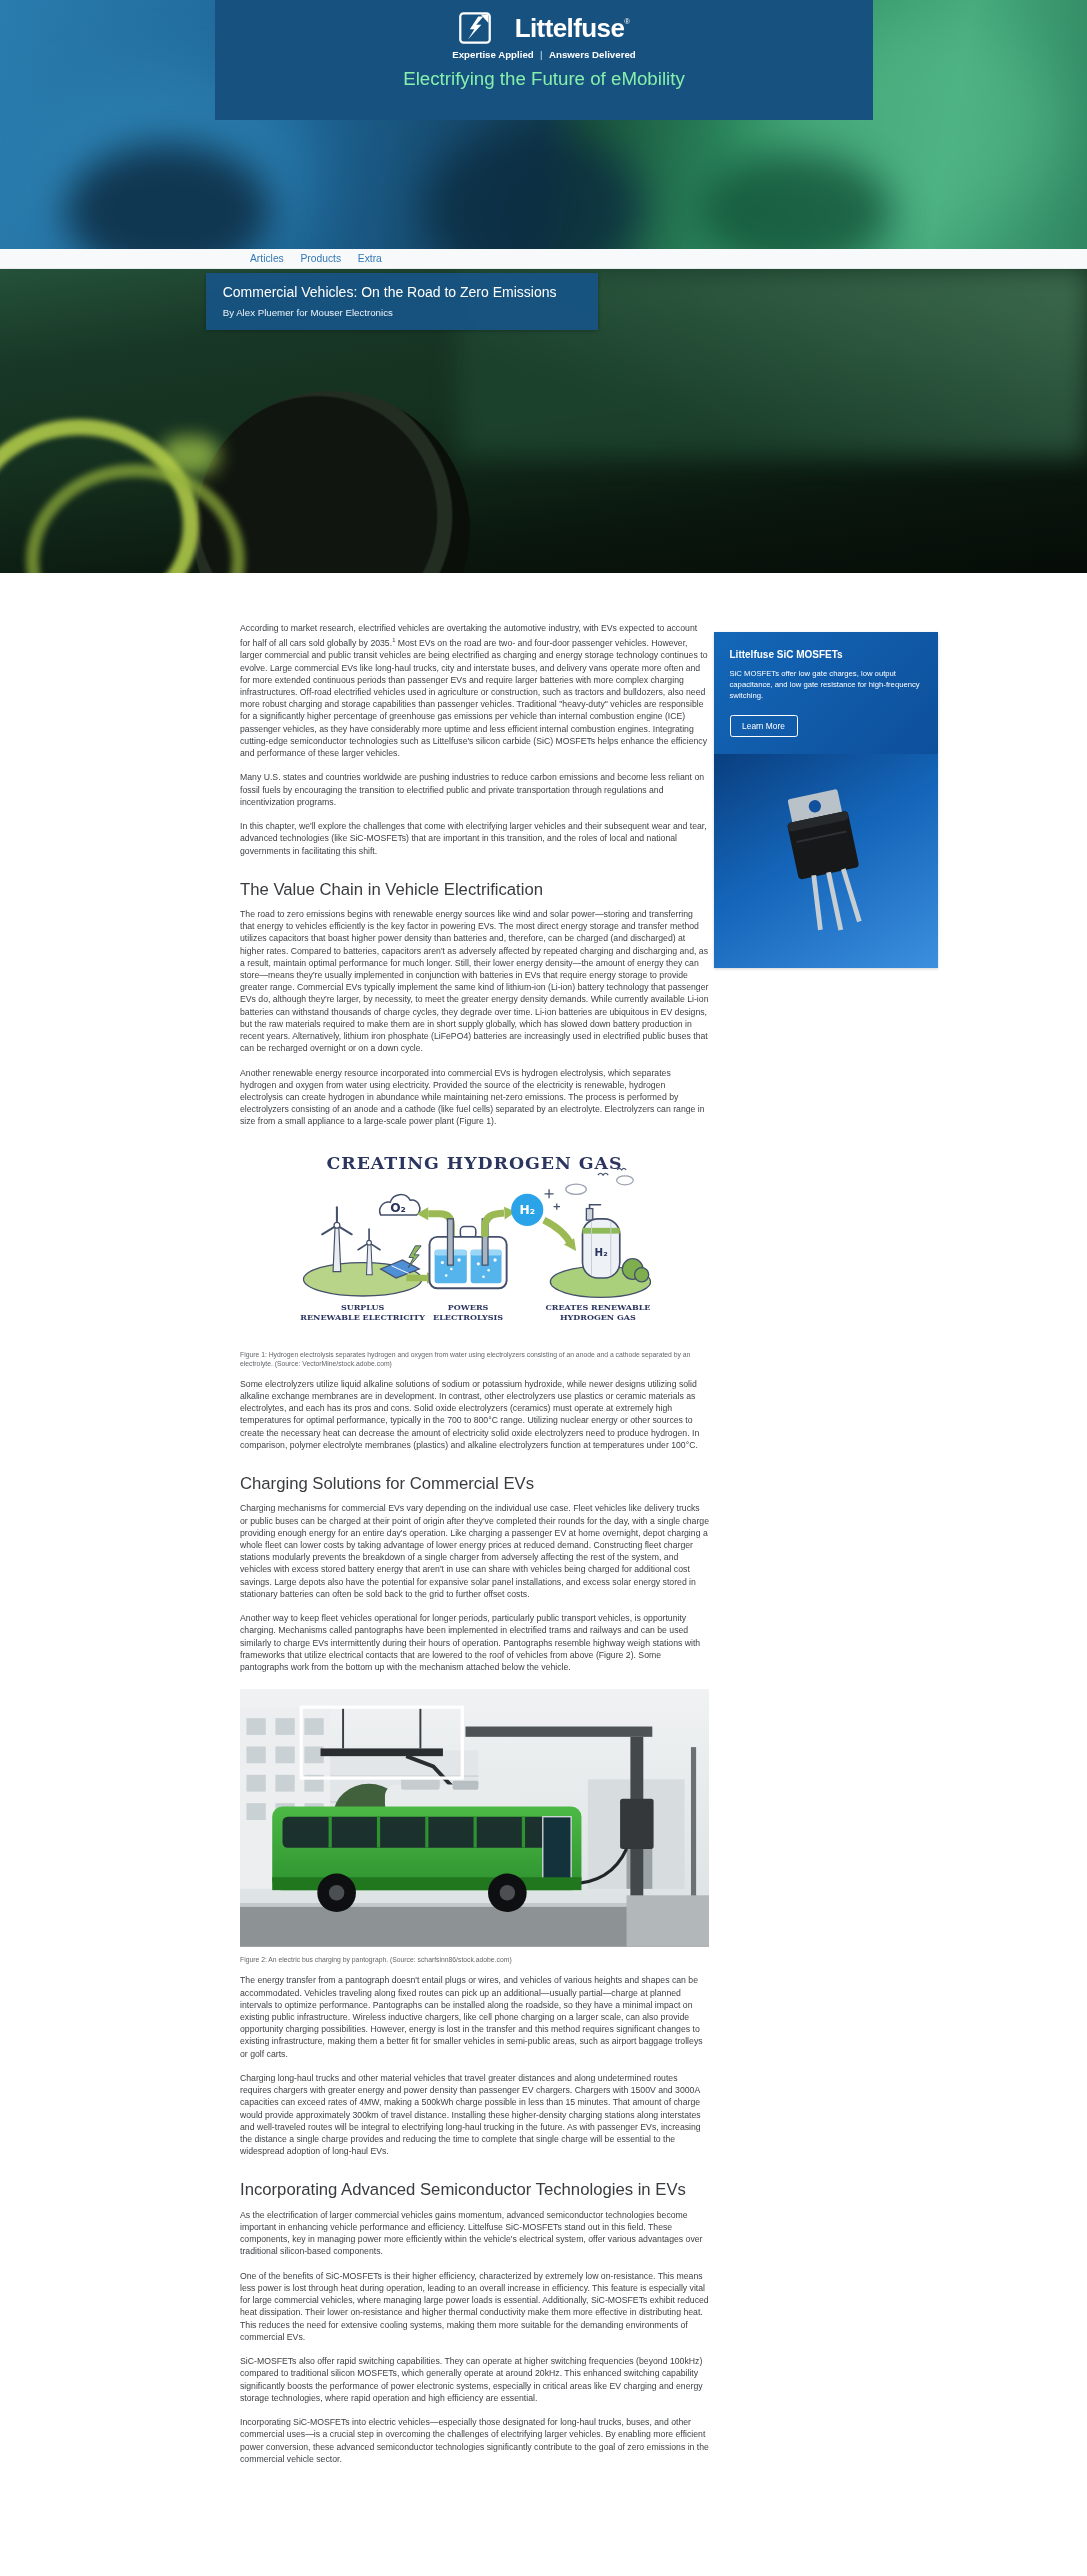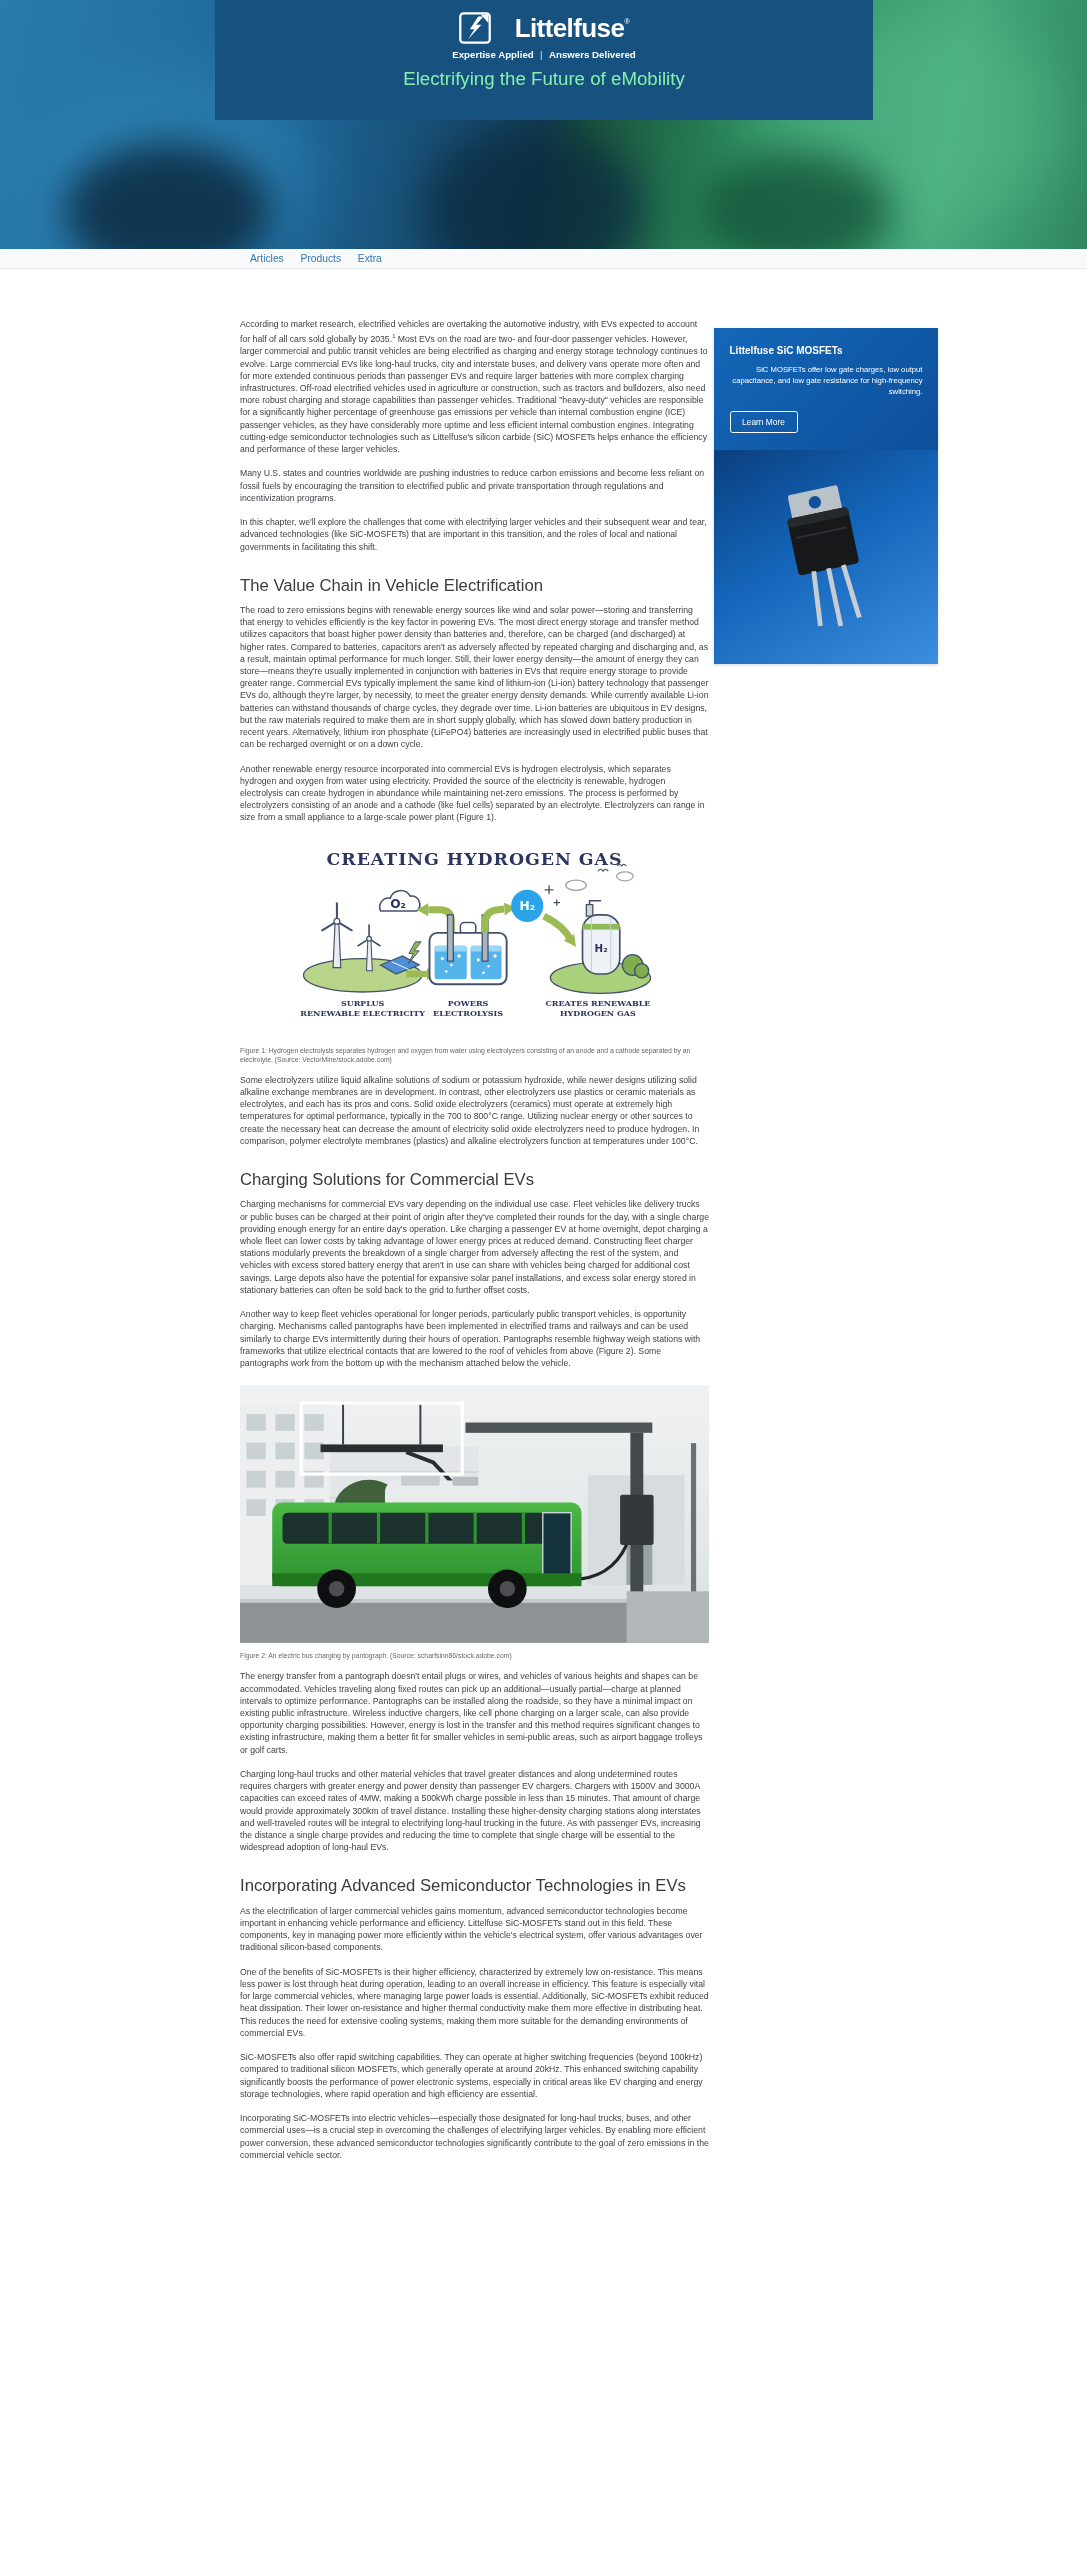--- a/index.html
+++ b/index.html
@@ -56,21 +56,21 @@
   .fig-bold{font-weight:400;margin-top:30px;}
   sup.fnote{font-size:5.8px;vertical-align:super;color:#3f4145;cursor:pointer;}
   .figure{margin:15.5px 0 0;}
   .figure-center{text-align:center;}
   .figcap{font-size:6.8px;line-height:9px;color:#63666a;margin:5.2px 0 10.3px;}
 
   
   .sidebar{position:absolute;left:714px;top:59px;width:224px;box-shadow:0 0.6px 2.6px rgba(0,0,0,.18);}
   .sb-top{background:linear-gradient(135deg,#1467b8,#0d4f9b);padding:16.7px 15.5px 16.7px;color:#fff;box-sizing:border-box;}
   .sb-h{font-size:10px;font-weight:700;margin:0 0 8.4px;}
-  .sb-p{font-size:7.7px;line-height:11px;margin:0 0 14px;text-align:right;}
+  .sb-p{font-size:7.7px;line-height:11px;margin:0 0 14px;}
   .sb-btn{display:inline-block;border:0.6px solid #fff;border-radius:2.6px;color:#fff;font-size:8.4px;
     padding:5.2px 11.6px;cursor:pointer;background:transparent;font-family:"Liberation Sans",sans-serif;}
   .sb-img{height:214px;background:linear-gradient(150deg,#0a3f7f 0%,#1465b9 45%,#3c8ede 100%);
     display:flex;align-items:center;justify-content:center;}
 
   
   .d-serif{font-family:"DejaVu Serif",serif;font-weight:bold;fill:#2b3560;}
 </style>
 </head>
 <body>
@@ -99,20 +99,31 @@
       <div class="banner-title">Electrifying the Future of eMobility</div>
     </div>
   </div>
 
   <div class="nav-bar">
     <a class="nav-link">Articles</a>
     <a class="nav-link">Products</a>
     <a class="nav-link">Extra</a>
   </div>
 
+  <div class="article-hero">
+    <div class="ah-wall"></div>
+    <div class="ah-wheel"></div>
+    <div class="ah-plug"></div>
+    <div class="ah-cable"></div>
+    <div class="ah-cable2"></div>
+    <div class="ah-overlay">
+      <div class="ah-title">Commercial Vehicles: On the Road to Zero Emissions</div>
+      <div class="ah-byline">By Alex Pluemer for Mouser Electronics</div>
+    </div>
+  </div>
 
   <div class="content">
 
     <div class="sidebar">
       <div class="sb-top">
         <div class="sb-h">Littelfuse SiC MOSFETs</div>
         <div class="sb-p">SiC MOSFETs offer low gate charges, low output capacitance, and low gate resistance for high-frequency switching.</div>
         <span class="sb-btn">Learn More</span>
       </div>
       <div class="sb-img">

